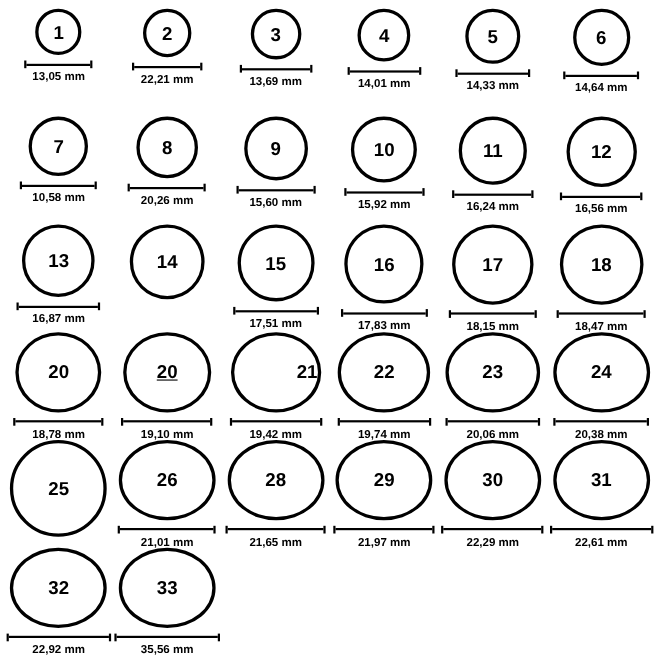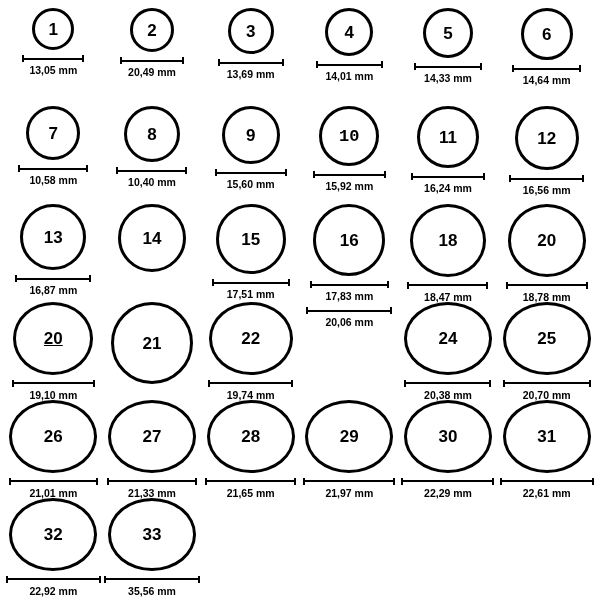--- a/index.html
+++ b/index.html
@@ -96,21 +96,21 @@
           <div class="measure-bar" style="width: 58px;"></div>
           <div class="measure-label">13,05 mm</div>
         </div>
       </div>
       <div class="ring-cell">
         <div class="ring-circle" style="width: 44px; height: 44px;">
           <span class="ring-size">2</span>
         </div>
         <div class="measure">
           <div class="measure-bar" style="width: 60px;"></div>
-          <div class="measure-label">20,49 mm</div>
+          <div class="measure-label">22,21 mm</div>
         </div>
       </div>
       <div class="ring-cell">
         <div class="ring-circle" style="width: 46px; height: 46px;">
           <span class="ring-size">3</span>
         </div>
         <div class="measure">
           <div class="measure-bar" style="width: 62px;"></div>
           <div class="measure-label">13,69 mm</div>
         </div>
@@ -150,34 +150,34 @@
           <div class="measure-bar" style="width: 66px;"></div>
           <div class="measure-label">10,58 mm</div>
         </div>
       </div>
       <div class="ring-cell">
         <div class="ring-circle" style="width: 56px; height: 56px;">
           <span class="ring-size">8</span>
         </div>
         <div class="measure">
           <div class="measure-bar" style="width: 67px;"></div>
-          <div class="measure-label">10,40 mm</div>
+          <div class="measure-label">20,26 mm</div>
         </div>
       </div>
       <div class="ring-cell">
         <div class="ring-circle" style="width: 58px; height: 58px;">
           <span class="ring-size">9</span>
         </div>
         <div class="measure">
           <div class="measure-bar" style="width: 68px;"></div>
           <div class="measure-label">15,60 mm</div>
         </div>
       </div>
       <div class="ring-cell">
-        <div class="ring-circle" style="width: 60px; height: 60px; font-family: Liberation Mono, monospace;">
+        <div class="ring-circle" style="width: 60px; height: 60px;">
           <span class="ring-size">10</span>
         </div>
         <div class="measure">
           <div class="measure-bar" style="width: 69px;"></div>
           <div class="measure-label">15,92 mm</div>
         </div>
       </div>
       <div class="ring-cell">
         <div class="ring-circle" style="width: 62px; height: 62px;">
           <span class="ring-size">11</span>
@@ -222,20 +222,29 @@
       <div class="ring-cell">
         <div class="ring-circle" style="width: 72px; height: 72px;">
           <span class="ring-size">16</span>
         </div>
         <div class="measure">
           <div class="measure-bar" style="width: 75px;"></div>
           <div class="measure-label">17,83 mm</div>
         </div>
       </div>
       <div class="ring-cell">
+        <div class="ring-circle" style="width: 74px; height: 74px;">
+          <span class="ring-size">17</span>
+        </div>
+        <div class="measure">
+          <div class="measure-bar" style="width: 76px;"></div>
+          <div class="measure-label">18,15 mm</div>
+        </div>
+      </div>
+      <div class="ring-cell">
         <div class="ring-circle" style="width: 76px; height: 76px;">
           <span class="ring-size">18</span>
         </div>
         <div class="measure">
           <div class="measure-bar" style="width: 77px;"></div>
           <div class="measure-label">18,47 mm</div>
         </div>
       </div>
       <div class="ring-cell">
         <div class="ring-circle" style="width: 78px; height: 78px;">
@@ -249,73 +258,67 @@
       <div class="ring-cell">
         <div class="ring-circle" style="width: 80px; height: 80px; text-decoration: underline;">
           <span class="ring-size">20</span>
         </div>
         <div class="measure">
           <div class="measure-bar" style="width: 79px;"></div>
           <div class="measure-label">19,10 mm</div>
         </div>
       </div>
       <div class="ring-cell">
-        <div class="ring-circle" style="width: 82px; height: 82px;">
+        <div class="ring-circle" style="width: 82px; height: 82px; justify-content: flex-end;">
           <span class="ring-size">21</span>
+        </div>
+        <div class="measure">
+          <div class="measure-bar" style="width: 80px;"></div>
+          <div class="measure-label">19,42 mm</div>
         </div>
       </div>
       <div class="ring-cell">
         <div class="ring-circle" style="width: 84px; height: 84px;">
           <span class="ring-size">22</span>
         </div>
         <div class="measure">
           <div class="measure-bar" style="width: 81px;"></div>
           <div class="measure-label">19,74 mm</div>
         </div>
       </div>
       <div class="ring-cell">
+        <div class="ring-circle" style="width: 86px; height: 86px;">
+          <span class="ring-size">23</span>
+        </div>
         <div class="measure">
           <div class="measure-bar" style="width: 82px;"></div>
           <div class="measure-label">20,06 mm</div>
         </div>
       </div>
       <div class="ring-cell">
         <div class="ring-circle" style="width: 88px; height: 88px;">
           <span class="ring-size">24</span>
         </div>
         <div class="measure">
           <div class="measure-bar" style="width: 83px;"></div>
           <div class="measure-label">20,38 mm</div>
         </div>
       </div>
       <div class="ring-cell">
         <div class="ring-circle" style="width: 88px; height: 88px;">
           <span class="ring-size">25</span>
         </div>
-        <div class="measure">
-          <div class="measure-bar" style="width: 84px;"></div>
-          <div class="measure-label">20,70 mm</div>
-        </div>
       </div>
       <div class="ring-cell">
         <div class="ring-circle" style="width: 88px; height: 88px;">
           <span class="ring-size">26</span>
         </div>
         <div class="measure">
           <div class="measure-bar" style="width: 85px;"></div>
           <div class="measure-label">21,01 mm</div>
-        </div>
-      </div>
-      <div class="ring-cell">
-        <div class="ring-circle" style="width: 88px; height: 88px;">
-          <span class="ring-size">27</span>
-        </div>
-        <div class="measure">
-          <div class="measure-bar" style="width: 86px;"></div>
-          <div class="measure-label">21,33 mm</div>
         </div>
       </div>
       <div class="ring-cell">
         <div class="ring-circle" style="width: 88px; height: 88px;">
           <span class="ring-size">28</span>
         </div>
         <div class="measure">
           <div class="measure-bar" style="width: 87px;"></div>
           <div class="measure-label">21,65 mm</div>
         </div>

